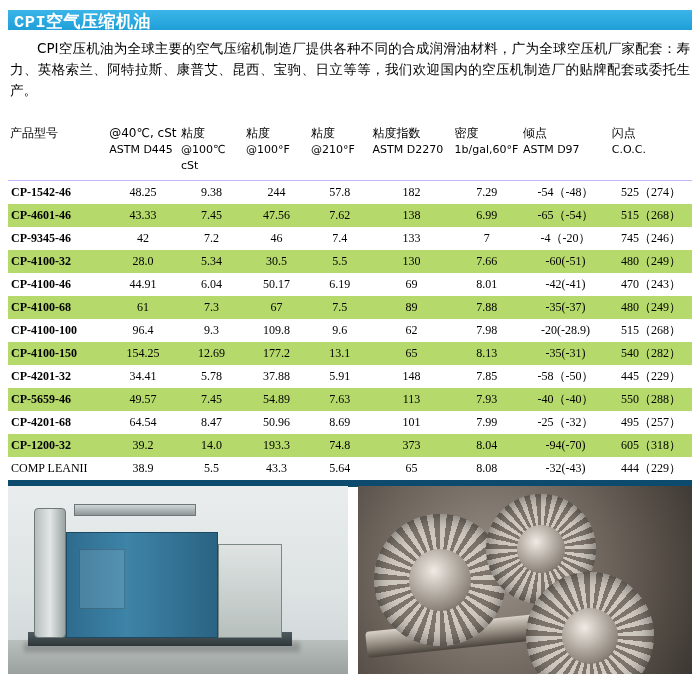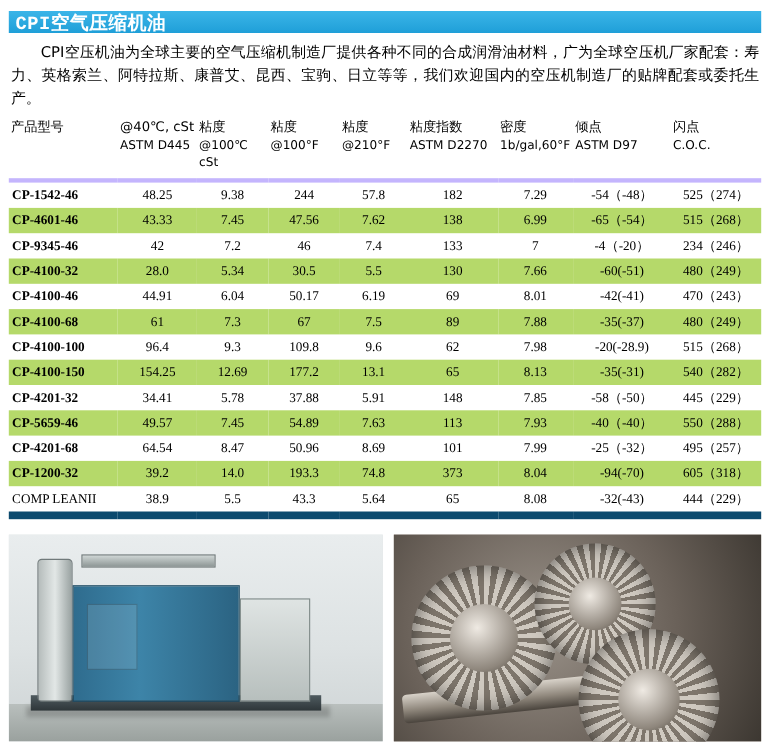--- a/index.html
+++ b/index.html
@@ -29,42 +29,42 @@
     font-weight: bold;
     font-size: 17px;
     line-height: 26px;
     height: 20px;
     padding-left: 6px;
     letter-spacing: 0.5px;
     font-family: Liberation Mono, monospace;
   }
   
   .intro {
-    margin: 8px 2px 2px 2px;
+    margin: 8px 2px 20px 2px;
     font-size: 13.5px;
     line-height: 21px;
     text-align: justify;
     text-indent: 2em;
     font-family: "DejaVu Sans", "Liberation Sans", sans-serif;
   }
   
   table.spec {
     width: 100%;
     border-collapse: collapse;
     font-size: 12px;
     font-family: "Liberation Serif", "DejaVu Serif", serif;
   }
   table.spec thead th {
     text-align: left;
     vertical-align: top;
     font-weight: normal;
     font-size: 12px;
     padding: 3px 2px 6px 2px;
     line-height: 16px;
-    border-bottom: 4px solid #c4b5fd;
+    border-bottom: 1px solid #c4b5fd;
     font-family: "DejaVu Sans", "Liberation Sans", sans-serif;
   }
   table.spec thead tr.head-top th {
     border-bottom: none;
     padding-bottom: 0;
     padding-top: 4px;
   }
   table.spec thead tr.head-sub th {
     padding-top: 1px;
     font-size: 11px;
@@ -308,21 +308,21 @@
       </tr>
       <tr>
         <td class="model">CP-9345-46</td>
         <td class="val">42</td>
         <td class="val">7.2</td>
         <td class="val">46</td>
         <td class="val">7.4</td>
         <td class="val">133</td>
         <td class="val">7</td>
         <td class="val">-4（-20）</td>
-        <td class="val">234（246）</td>
+        <td class="val">745（246）</td>
       </tr>
       <tr class="alt">
         <td class="model">CP-4100-32</td>
         <td class="val">28.0</td>
         <td class="val">5.34</td>
         <td class="val">30.5</td>
         <td class="val">5.5</td>
         <td class="val">130</td>
         <td class="val">7.66</td>
         <td class="val">-60(-51)</td>

